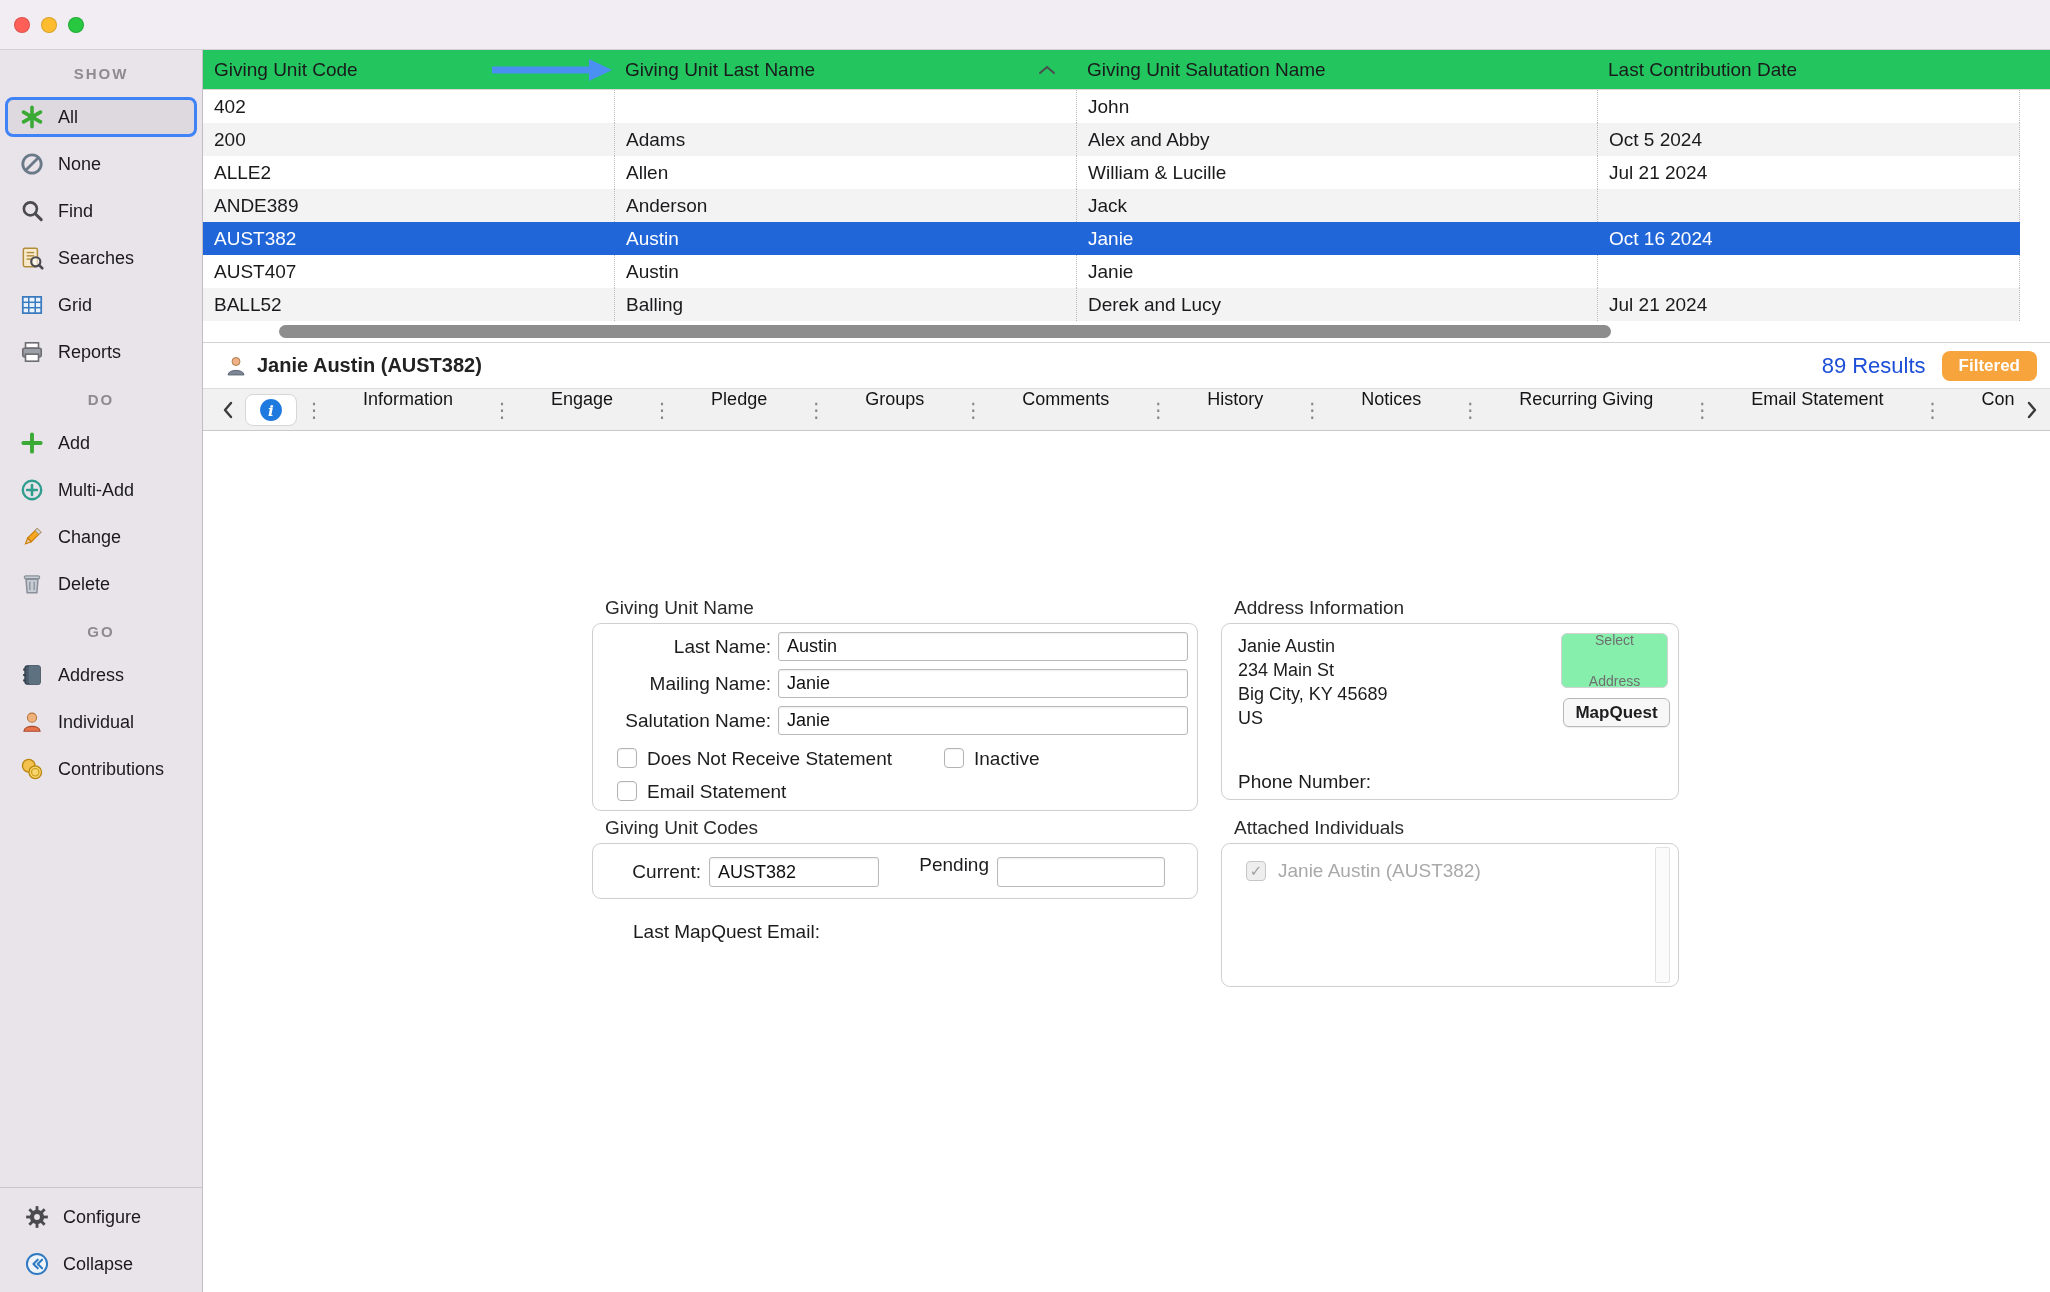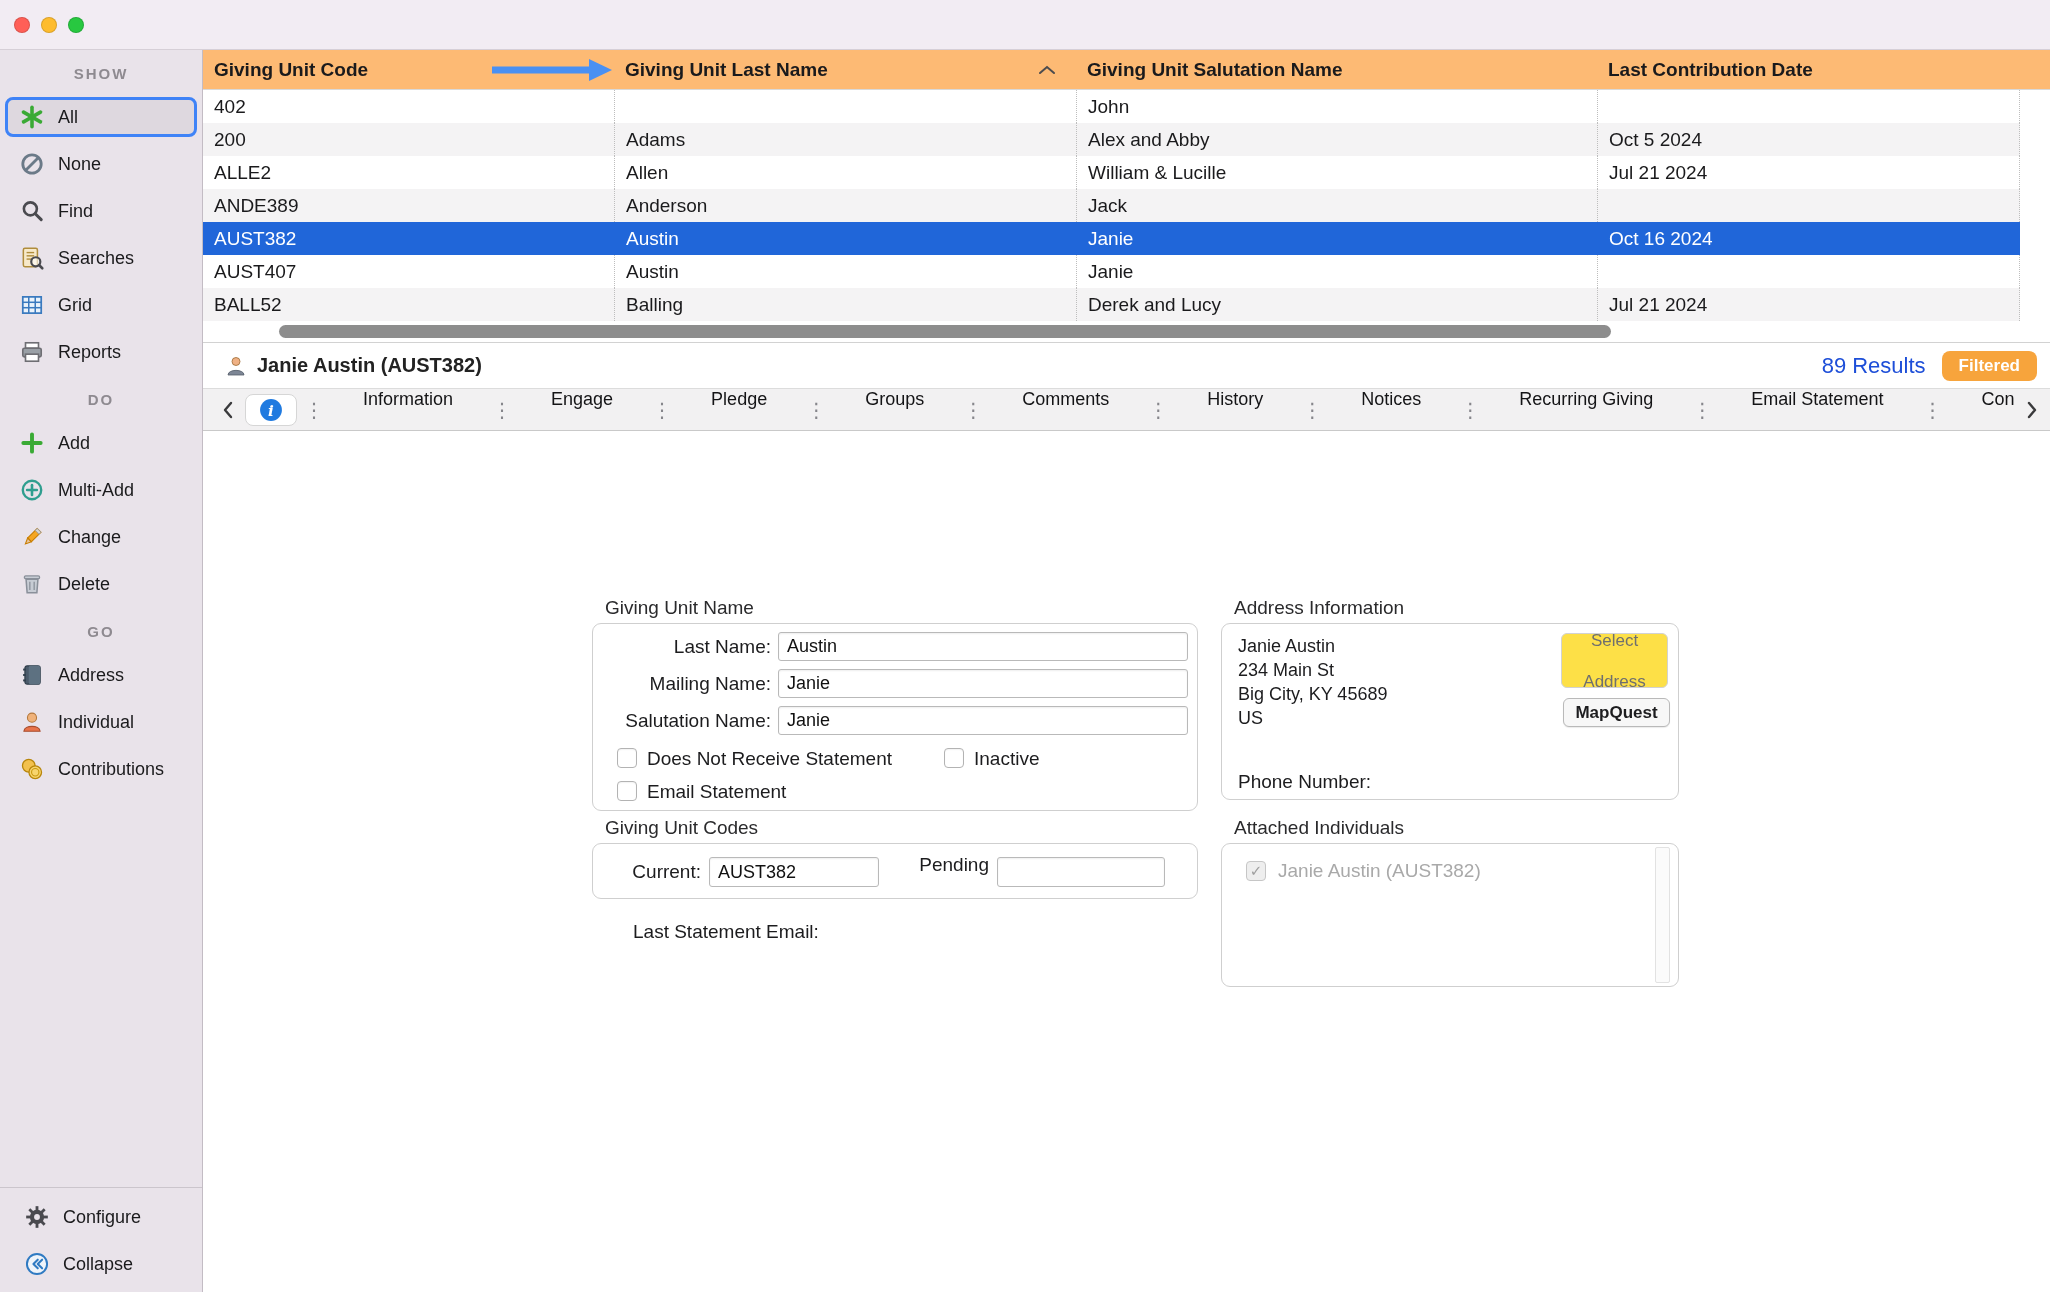--- a/index.html
+++ b/index.html
@@ -18,21 +18,21 @@
   .sb-header{height:32px;line-height:32px;text-align:center;font-size:15px;font-weight:700;color:#8e8a90;letter-spacing:2px;}
   .sb-header.mt{margin-top:12px;}
   .sb-item{height:40px;margin:7px 5px 0 5px;display:flex;align-items:center;padding-left:11px;gap:13px;font-size:18px;border-radius:8px;border:3px solid transparent;cursor:default;}
   .sb-item.selected{border-color:#3f83f7;background:#ded8df;}
   .icn{width:26px;height:26px;flex:0 0 26px;display:flex;}
   .icn svg{width:100%;height:100%;}
   .sb-foot{margin-top:auto;border-top:1px solid #cbc5cc;padding:2px 5px 8px;}
   
   .main{flex:1;display:flex;flex-direction:column;min-width:0;background:#fff;position:relative;}
   
-  .thead{flex:0 0 40px;display:flex;background:#fdba74;border-bottom:1px solid #d9d9d9;font-weight:700;font-size:19px;position:relative;align-items:stretch;}
+  .thead{flex:0 0 40px;display:flex;background:#22c55e;border-bottom:1px solid #d9d9d9;font-weight:400;font-size:19px;position:relative;align-items:stretch;}
   .th{display:flex;align-items:center;padding-left:11px;}
   .c1{width:411px;}.c2{width:462px;}.c3{width:521px;}.c4{width:423px;}
   .th.c2{justify-content:space-between;padding-right:20px;}
   .annot-arrow{position:absolute;left:287px;top:7px;width:124px;height:26px;}
   .rows{flex:0 0 231px;display:flex;flex-direction:column;}
   .trow{height:33px;display:flex;width:1817px;font-size:19px;background:#fff;}
   .trow.alt{background:#f4f3f4;}
   .trow.selected{background:#2066d9;color:#fff;}
   .td{display:flex;align-items:center;padding-left:11px;overflow:hidden;white-space:nowrap;}
   .td.c2,.td.c3,.td.c4{border-left:1px dotted #bdbdbd;}
@@ -77,21 +77,21 @@
   .flbl.fr3{left:0;top:82px;width:178px;}
   .fld.fi1{left:185px;top:8px;width:410px;}
   .fld.fi2{left:185px;top:45px;width:410px;}
   .fld.fi3{left:185px;top:82px;width:410px;}
   .cb.gcb1{left:24px;top:124px;} .cb-lbl.gcl1{left:54px;top:124px;}
   .cb.gcb2{left:351px;top:124px;} .cb-lbl.gcl2{left:381px;top:124px;}
   .cb.gcb3{left:24px;top:157px;} .cb-lbl.gcl3{left:54px;top:157px;}
   .addr-block{position:absolute;left:16px;top:10px;}
   .addr-line{font-size:18px;line-height:24px;color:#1c1c1e;}
   .btn{position:absolute;display:flex;align-items:center;justify-content:center;border-radius:6px;font-family:inherit;cursor:default;}
-  .btn.select-address{left:339px;top:9px;width:107px;height:55px;background:#fde047;border:1px solid #d2d2d2;color:#6f6f6f;font-size:17px;line-height:21px;text-align:center;flex-direction:column;gap:20px;}
+  .btn.select-address{left:339px;top:9px;width:107px;height:55px;background:#86efac;border:1px solid #d2d2d2;color:#6f6f6f;font-size:14px;line-height:21px;text-align:center;flex-direction:column;gap:20px;}
   .btn.mapquest{left:341px;top:74px;width:107px;height:29px;background:#f7f7f7;border:1px solid #b9b9b9;box-shadow:0 1px 1px rgba(0,0,0,0.08);font-size:17px;font-weight:600;color:#1d1d1f;}
   .phone-lbl{position:absolute;left:16px;top:147px;font-size:19px;color:#1c1c1e;}
   .flbl.cur{left:8px;top:13px;width:100px;height:30px;line-height:30px;}
   .fld.curi{left:116px;top:13px;width:170px;height:30px;}
   .flbl.pen{left:296px;top:6px;width:100px;height:30px;line-height:30px;}
   .fld.peni{left:404px;top:13px;width:168px;height:30px;}
   .cb.attcb{left:24px;top:17px;background:#eeeeee;border-color:#c6c6c6;display:flex;align-items:center;justify-content:center;color:#9f9f9f;font-size:15px;box-shadow:none;}
   .att-lbl{position:absolute;left:56px;top:16px;font-size:19px;color:#a9a9a9;}
   .vscroll{position:absolute;right:8px;top:3px;bottom:3px;width:15px;border:1px solid #e2e2e2;border-radius:2px;background:#fbfbfb;}
 </style>
@@ -469,21 +469,21 @@
         </div>
 
         <div class="sec-label" id="guc-label">Giving Unit Codes</div>
         <div class="gbox" id="guc-box">
           <label class="flbl cur">Current:</label>
           <input class="fld curi" value="AUST382" style="">
           <label class="flbl pen">Pending</label>
           <input class="fld peni" value="" style="">
         </div>
 
-        <div id="lse-label">Last Statement Email:</div>
+        <div id="lse-label">Last MapQuest Email:</div>
 
         <div class="sec-label" id="att-label">Attached Individuals</div>
         <div class="gbox" id="att-box">
           <span class="cb attcb">✓</span>
           <span class="att-lbl">Janie Austin (AUST382)</span>
           <div class="vscroll"></div>
         </div>
 
       </div>
     </div>

